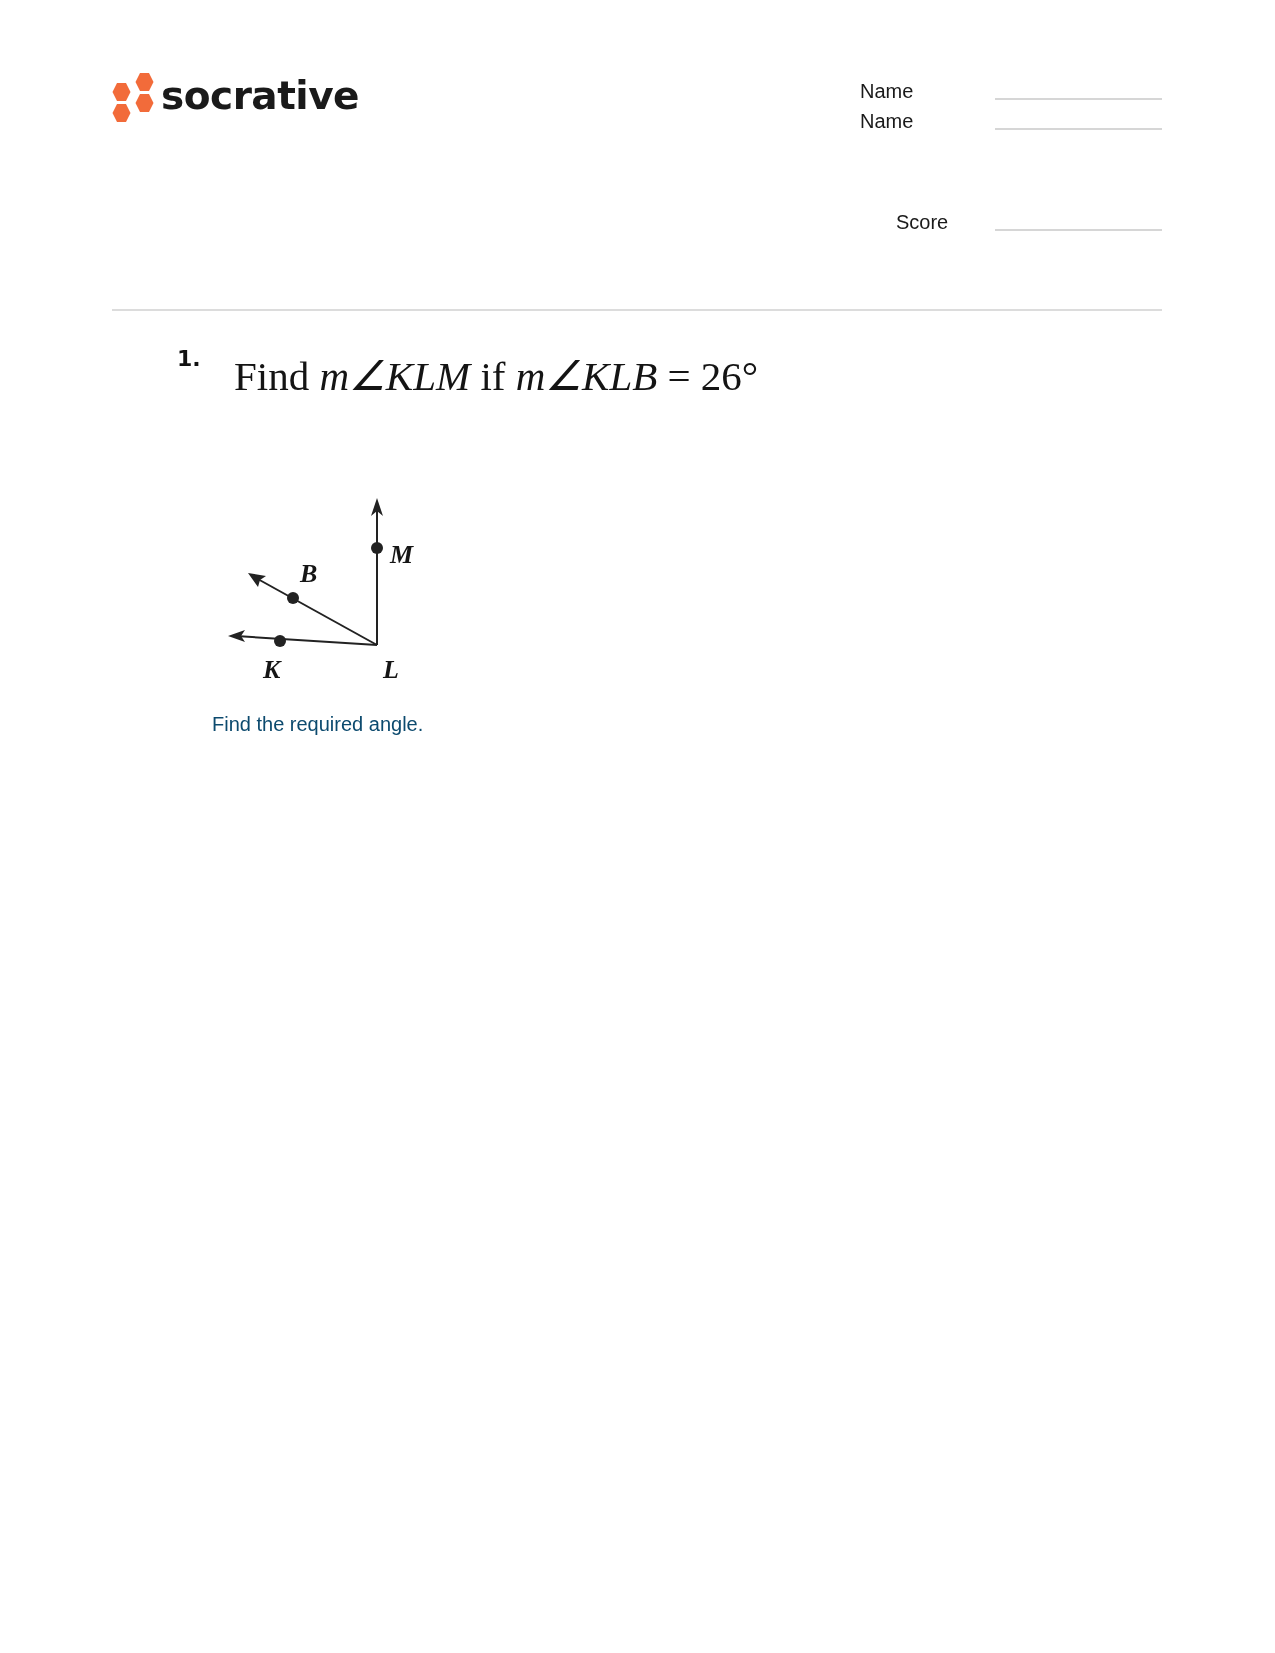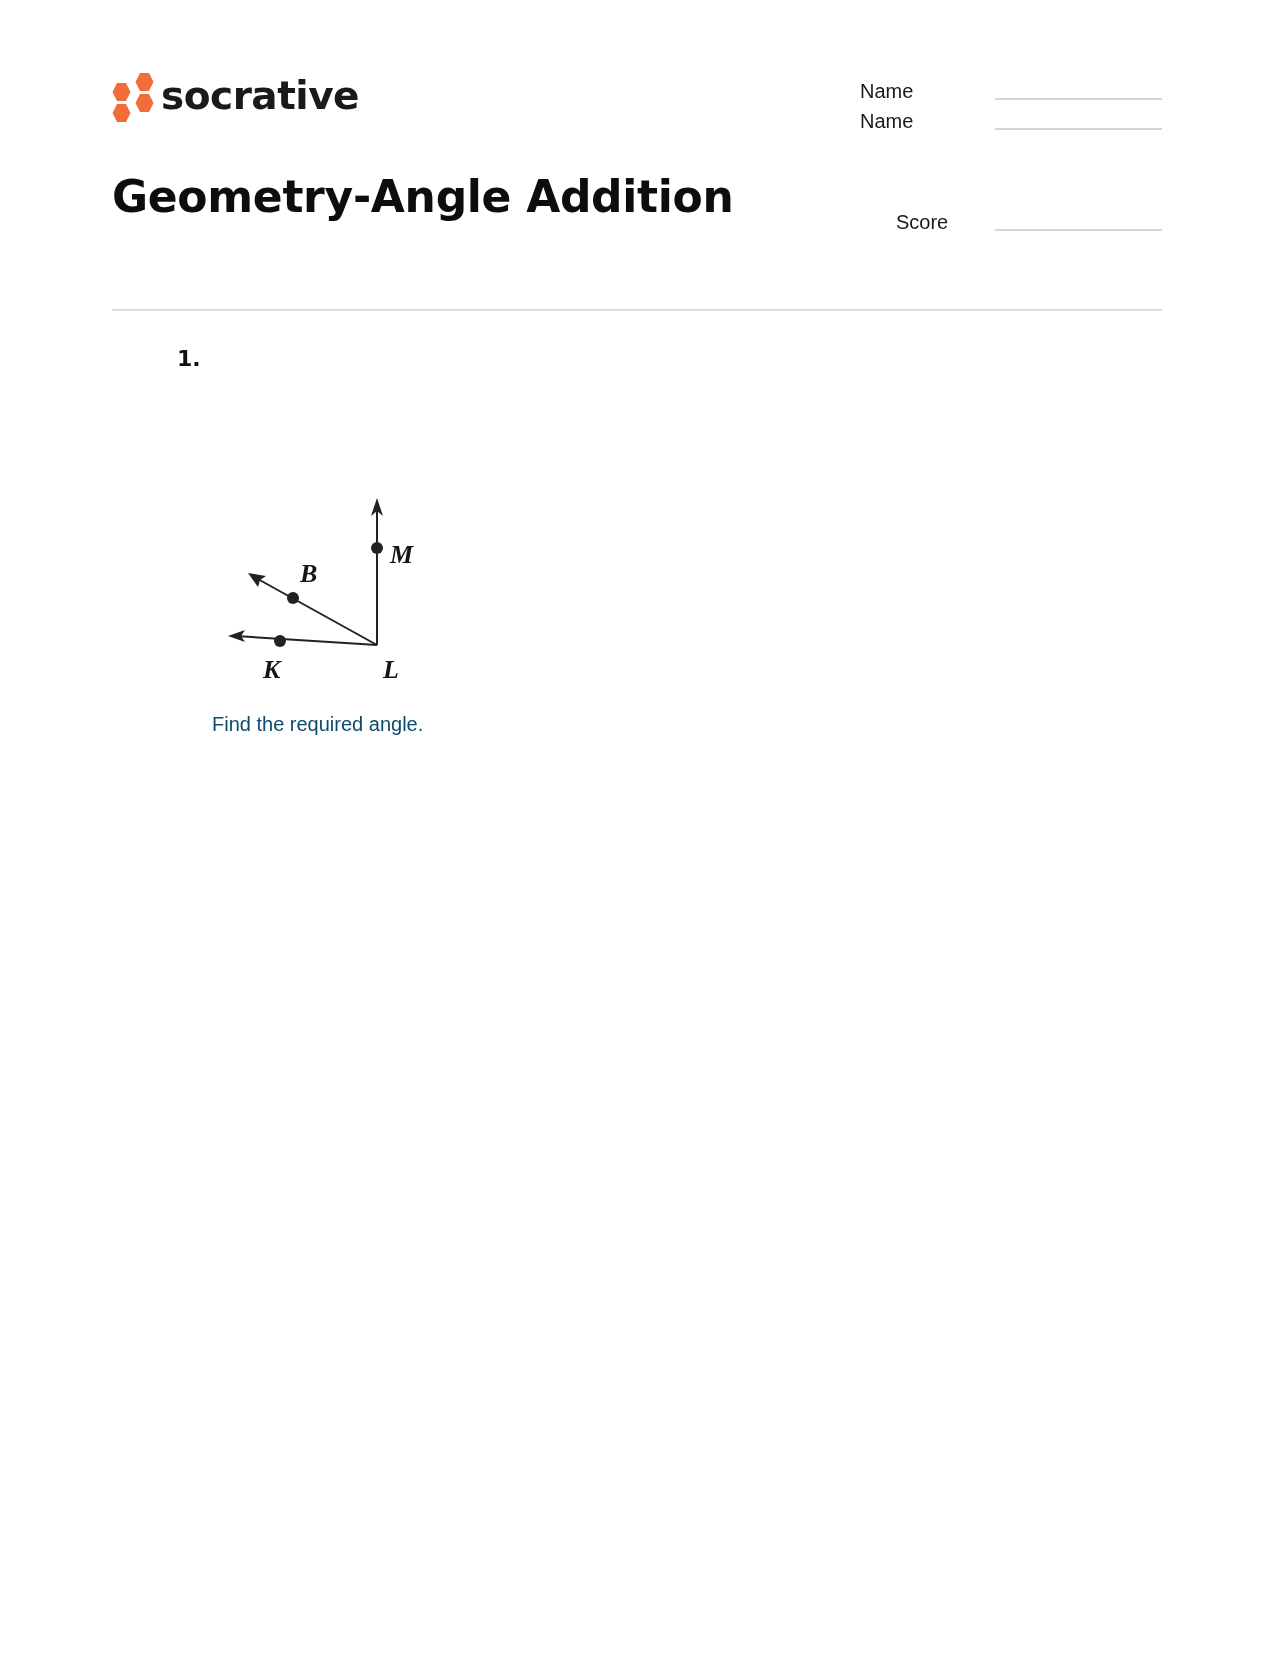--- a/index.html
+++ b/index.html
@@ -73,28 +73,28 @@
 <div class="abs field-label" style="left:860px; top:79px;">Name</div>
 <div class="abs field-line" style="left:995px; top:98px;"></div>
 
 <div class="abs field-label" style="left:860px; top:109px;">Name</div>
 <div class="abs field-line" style="left:995px; top:128px;"></div>
 
 <div class="abs field-label" style="left:896px; top:210px;">Score</div>
 <div class="abs field-line" style="left:995px; top:229px;"></div>
 
 <div class="abs title">
-  <div>Geometry-Angle Addition</div>
 </div>
 
 <div class="abs divider"></div>
 
 <div class="abs q-number">1.</div>
 
 <div class="abs q-text">
+  <div><span>Find </span><span class="it">m∠KLM</span><span> if </span><span class="it">m∠KLB</span><span> = 26°</span></div>
 </div>
 
 <div class="abs diagram">
   <svg width="230" height="205" viewBox="0 0 230 205">
     <g stroke="#222" stroke-width="2" fill="none">
 
       <line x1="157" y1="155" x2="157" y2="16"></line>
 
       <line x1="157" y1="155" x2="36" y2="88"></line>
 

